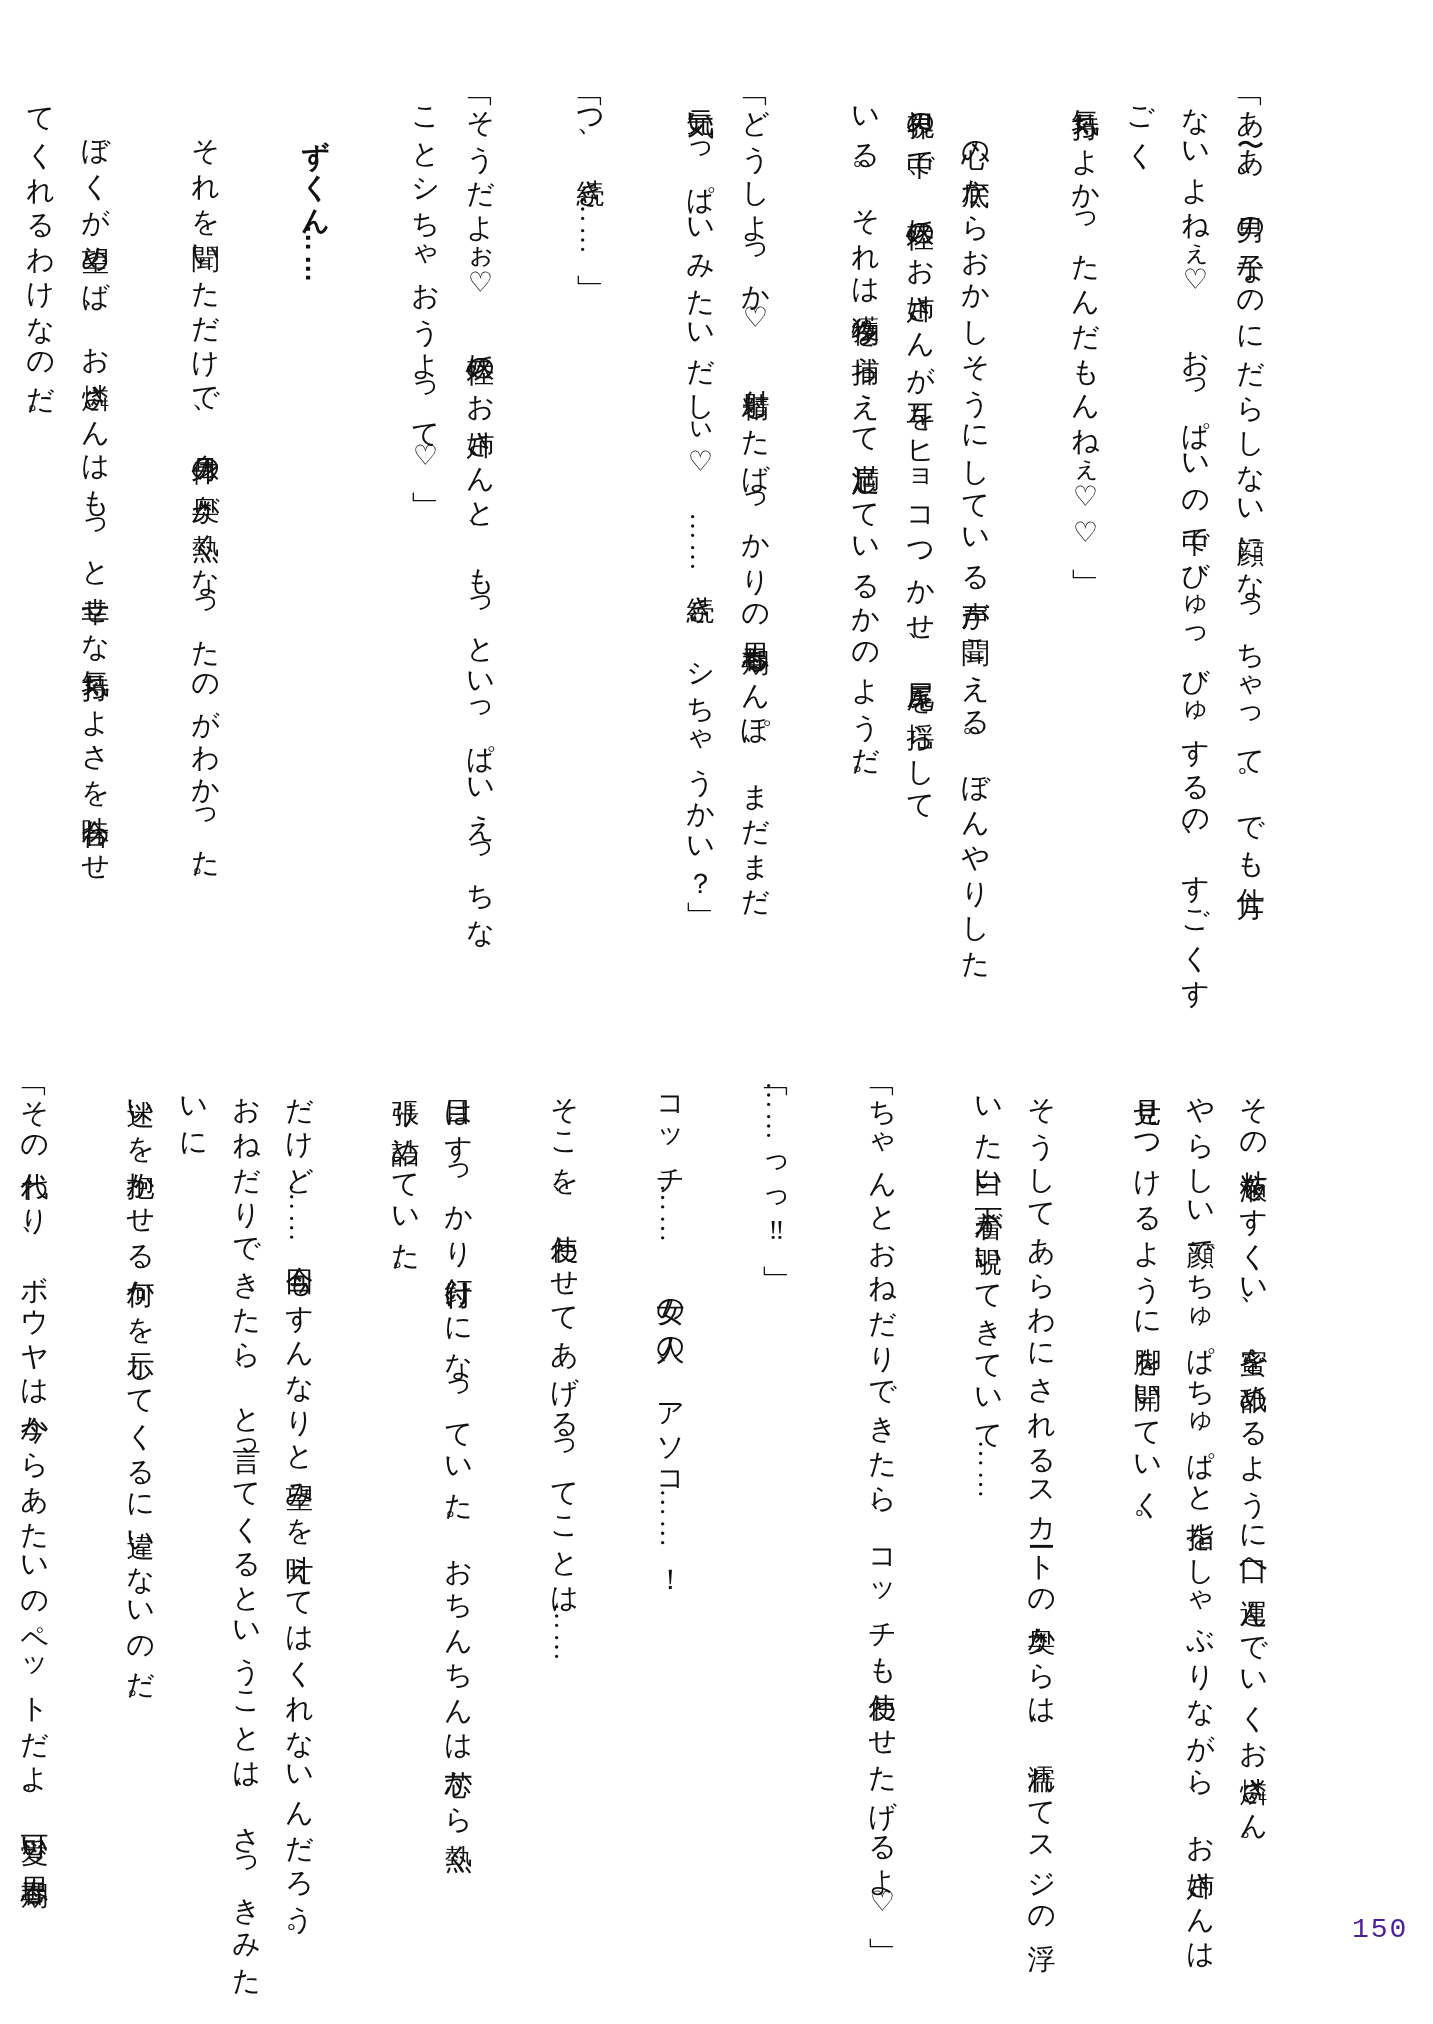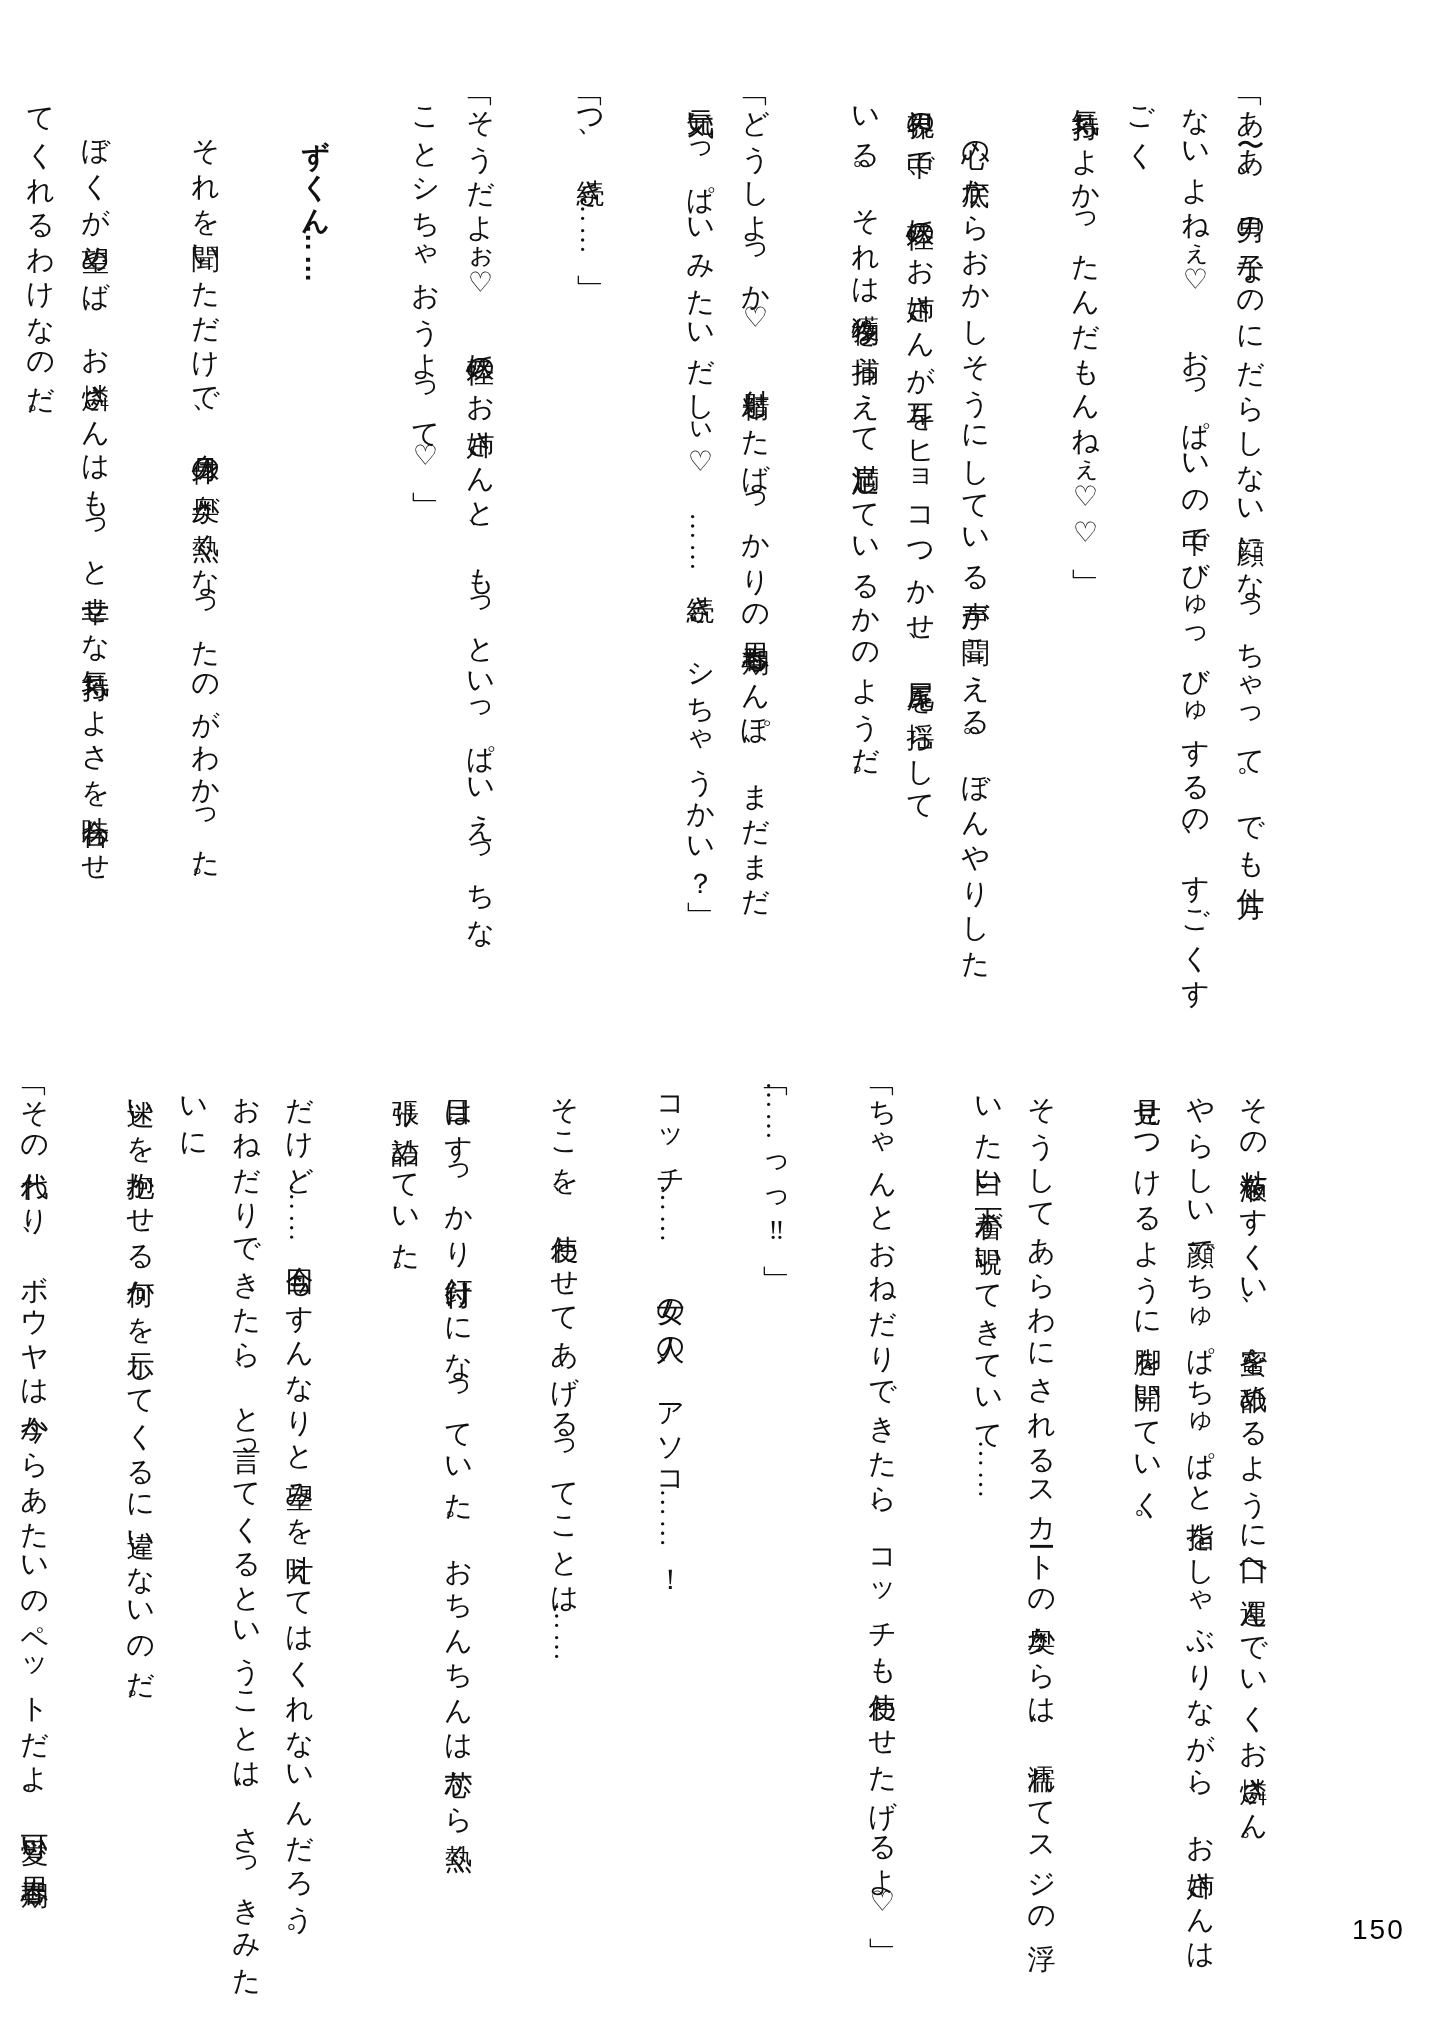--- a/index.html
+++ b/index.html
@@ -42,24 +42,24 @@
     line-height: 53px;
   }
   .sfx {
     font-family: "Liberation Sans", "DejaVu Sans", sans-serif;
     font-weight: bold;
   }
   .page-number {
     position: absolute;
     left: 1352px;
     top: 1914px;
-    font-family: Liberation Sans, sans-serif;
+    font-family: Liberation Mono, monospace;
     font-size: 28px;
     letter-spacing: 2px;
-    color: #000000;
+    color: #4c1d95;
   }
 </style>
 </head>
 <body>
 
 <div class="page">
 
   <section class="text-block block-top">
     <p>「あ〜あ、男の子なのにだらしない顔になっちゃって。でも仕方
 ないよねぇ♡　おっぱいの中でびゅっびゅするの、すごくすごく

